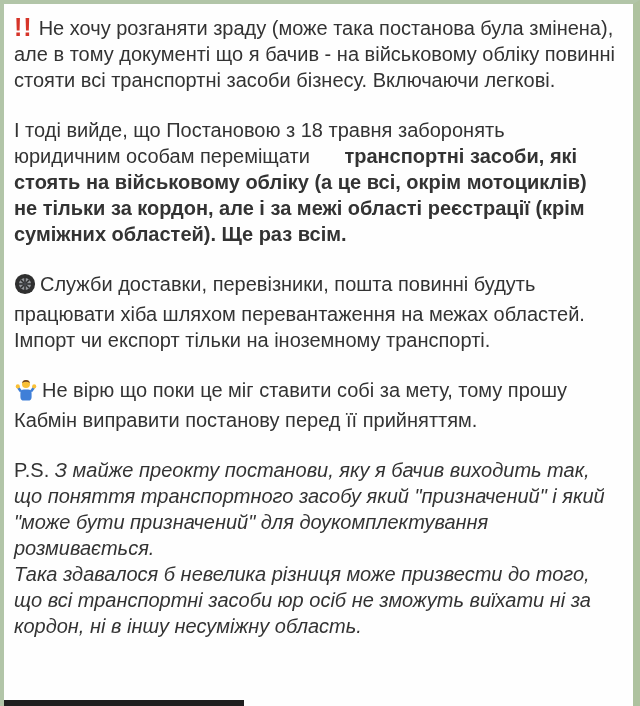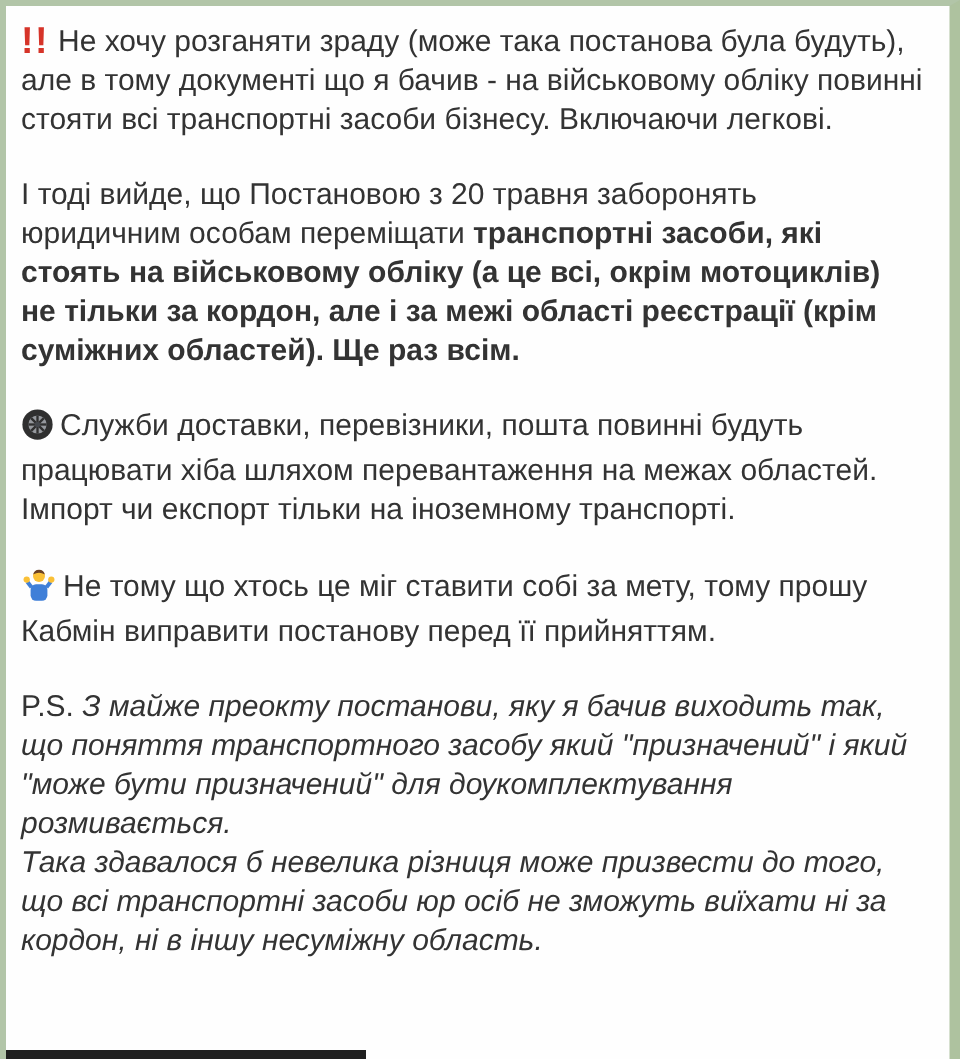--- a/index.html
+++ b/index.html
@@ -28,42 +28,42 @@
   }
   .dbl-excl{
     display:inline-block;
     color:#d63429;
     font-weight:700;
     font-size:25px;
     letter-spacing:1px;
     margin-right:6px;
     vertical-align:-1px;
   }
-  .bold-run{font-weight:700;}
+  .bold-run{font-weight:700;margin-left:29px;}
   .ps-block{font-style:italic; margin-bottom:0;}
   .ps-label{font-style:normal;}
   .bottom-strip{
     position:absolute;
     left:0;bottom:0;
     width:240px;height:6px;
     background:#1f1f1f;
   }
 </style>
 </head>
 <body>
 
 <div class="screen">
   <div class="post">
 
     <p>
-      <span class="dbl-excl">!!</span><span>Не хочу розганяти зраду (може така постанова була будуть), але в тому документі що я бачив - на військовому обліку повинні стояти всі транспортні засоби бізнесу. Включаючи легкові.</span>
+      <span class="dbl-excl">!!</span><span>Не хочу розганяти зраду (може така постанова була змінена), але в тому документі що я бачив - на військовому обліку повинні стояти всі транспортні засоби бізнесу. Включаючи легкові.</span>
     </p>
 
     <p>
-      <span>І тоді вийде, що Постановою з 20 травня заборонять юридичним особам переміщати </span><span class="bold-run">транспортні засоби, які стоять на військовому обліку (а це всі, окрім мотоциклів) не тільки за кордон, але і за межі області реєстрації (крім суміжних областей). Ще раз всім.</span>
+      <span>І тоді вийде, що Постановою з 18 травня заборонять юридичним особам переміщати </span><span class="bold-run">транспортні засоби, які стоять на військовому обліку (а це всі, окрім мотоциклів) не тільки за кордон, але і за межі області реєстрації (крім суміжних областей). Ще раз всім.</span>
     </p>
 
     <p>
       <span class="emoji">
         <svg width="22" height="22" viewBox="0 0 24 24" aria-hidden="true">
           <circle cx="12" cy="12" r="11" fill="#2f2f2f"></circle>
           <circle cx="12" cy="12" r="6.6" fill="#95989d"></circle>
           <g stroke="#2f2f2f" stroke-width="1.7">
             <line x1="12" y1="5.4" x2="12" y2="18.6"></line>
             <line x1="5.4" y1="12" x2="18.6" y2="12"></line>
@@ -80,21 +80,21 @@
       <span class="emoji">
         <svg width="24" height="24" viewBox="0 0 24 24" aria-hidden="true">
           <line x1="7" y1="14.5" x2="4.2" y2="10.8" stroke="#3f7fd8" stroke-width="2.6"></line>
           <line x1="17" y1="14.5" x2="19.8" y2="10.8" stroke="#3f7fd8" stroke-width="2.6"></line>
           <circle cx="12" cy="7" r="4" fill="#fac036"></circle>
           <path d="M8.1 6 a4 4 0 0 1 7.8 0 q-3.9 -2.4 -7.8 0" fill="#6b4226"></path>
           <rect x="6.4" y="12.5" width="11.2" height="11" rx="3.6" fill="#3f7fd8"></rect>
           <circle cx="3.8" cy="9.4" r="2.1" fill="#fac036"></circle>
           <circle cx="20.2" cy="9.4" r="2.1" fill="#fac036"></circle>
         </svg>
-      </span><span>Не тому що хтось це міг ставити собі за мету, тому прошу Кабмін виправити постанову перед її прийняттям.</span>
+      </span><span>Не вірю що поки це міг ставити собі за мету, тому прошу Кабмін виправити постанову перед її прийняттям.</span>
     </p>
 
     <p class="ps-block">
       <span class="ps-label">P.S.</span><span> З майже преокту постанови, яку я бачив виходить так, що поняття транспортного засобу який "призначений" і який "може бути призначений" для доукомплектування розмивається.</span><br>
       <span>Така здавалося б невелика різниця може призвести до того, що всі транспортні засоби юр осіб не зможуть виїхати ні за кордон, ні в іншу несуміжну область.</span>
     </p>
 
   </div>
 
   <div class="bottom-strip"></div>

